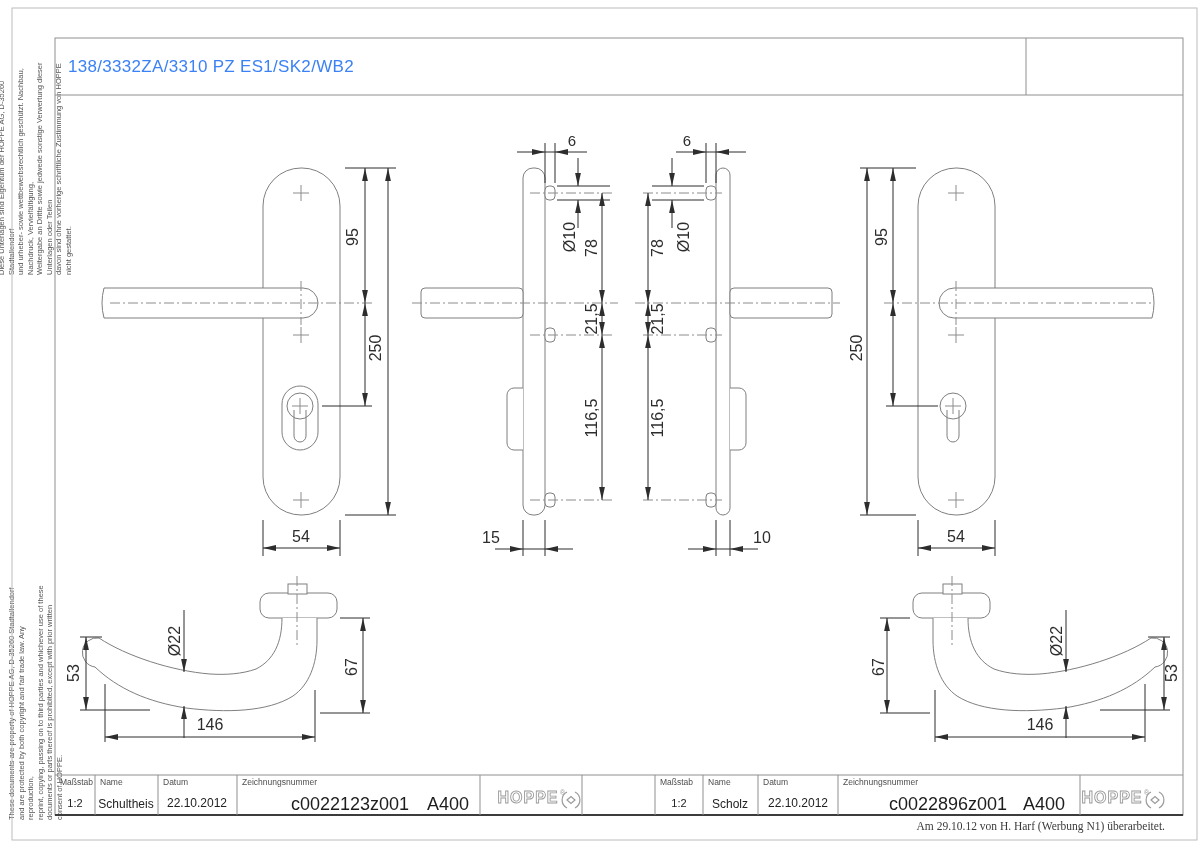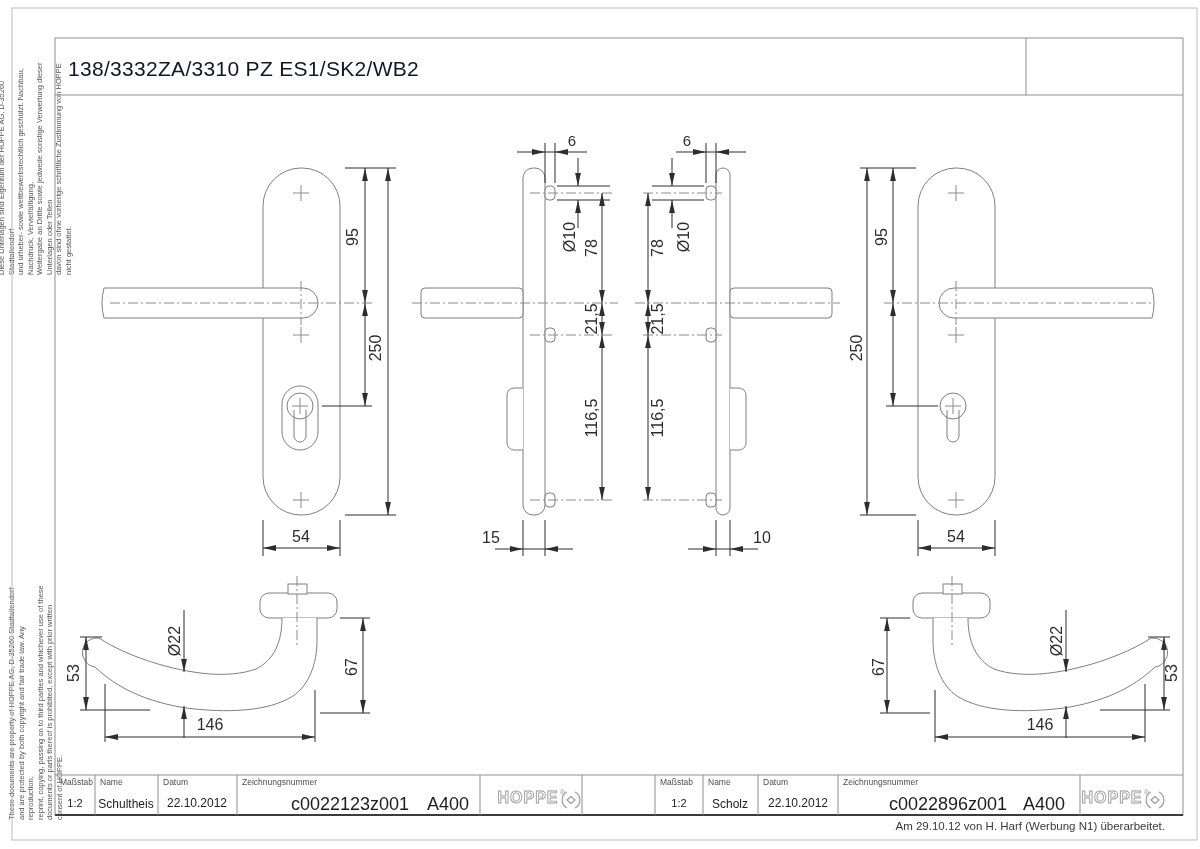--- a/index.html
+++ b/index.html
@@ -21,32 +21,32 @@
   .dim{font-size:16px;}
   .dims{font-size:15px;}
   .lbl{font-size:8.5px;fill:#4e4e4e;}
   .val{font-size:12px;fill:#222;}
   .vals{font-size:11px;fill:#222;}
   .num{font-size:18px;fill:#1d1d1d;}
   .logo{font-size:16px;font-weight:bold;letter-spacing:1px;fill:#ffffff;stroke:#9a9a9a;stroke-width:0.9;}
   .reg{font-size:7px;fill:#9a9a9a;}
   
   .page-title{
-    position:absolute;left:68px;top:57px;font-size:21px;color:#0f172a;
+    position:absolute;left:68px;top:57px;font-size:17px;color:#3b82f6;
     letter-spacing:0.3px;white-space:nowrap;
   }
   .side-note{
     position:absolute;transform:rotate(-90deg);transform-origin:center;
     font-size:7.5px;line-height:9.5px;color:#555;white-space:pre-line;
   }
   .side-note.de{width:220px;left:-75px;top:127px;}
   .side-note.en{width:235px;left:-82px;top:674px;}
   .footer-note{
     position:absolute;left:760px;top:820px;width:405px;text-align:right;
-    font-size:11.5px;color:#3a3a3a;
+    font-size:11.5px;color:#3a3a3a;font-family:Liberation Serif, serif;
   }
 </style>
 </head>
 <body>
 
 <div class="side-note de">Diese Unterlagen sind Eigentum der HOPPE AG, D-35260 Stadtallendorf
 und urheber- sowie wettbewerbsrechtlich geschützt. Nachbau, Nachdruck, Vervielfältigung,
 Weitergabe an Dritte sowie jedwede sonstige Verwertung dieser Unterlagen oder Teilen
 davon sind ohne vorherige schriftliche Zustimmung von HOPPE nicht gestattet.</div>
 <div class="side-note en">These documents are property of HOPPE AG, D-35260 Stadtallendorf

